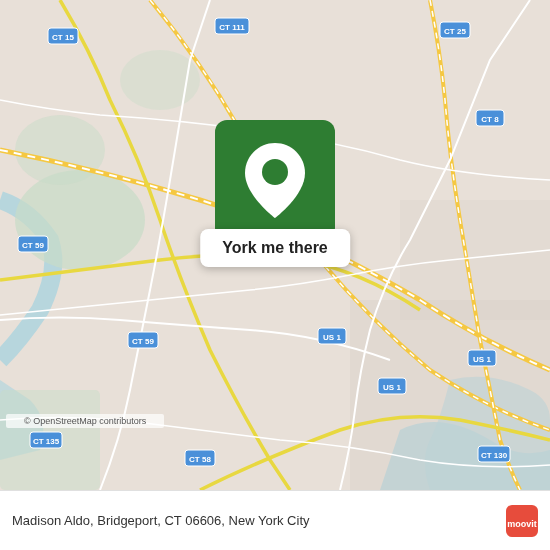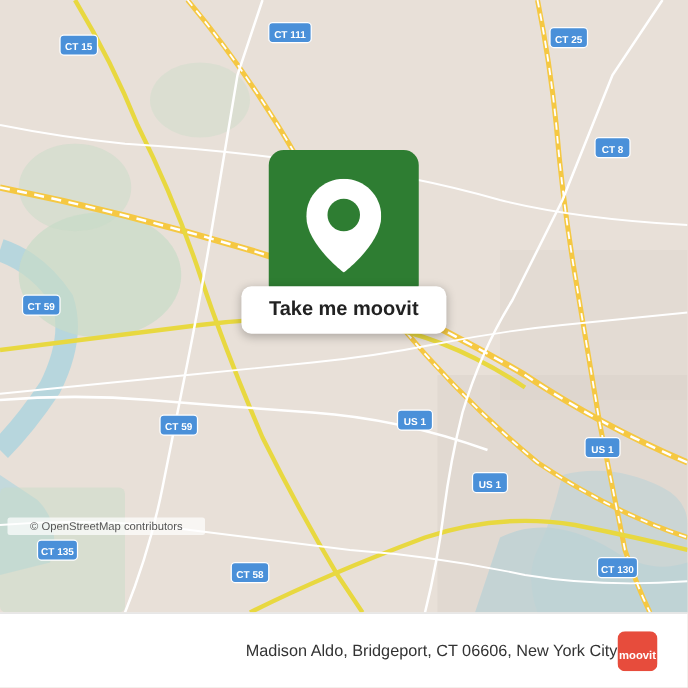--- a/index.html
+++ b/index.html
@@ -29,22 +29,22 @@
     
     .info-bar {
       position: absolute;
       bottom: 0;
       left: 0;
       width: 550px;
       height: 60px;
       background: #fff;
       display: flex;
       align-items: center;
-      justify-content: flex-end;
-      padding: 0 24px;
+      justify-content: space-between;
+      padding: 0 12px;
       border-top: 1px solid #e0e0e0;
     }
 
     .info-text {
       font-size: 13px;
       color: #333;
     }
 
     .moovit-logo {
       display: flex;
@@ -193,21 +193,21 @@
   <div class="pin-overlay">
     <div class="pin-bg">
 
       <svg width="60" height="75" viewBox="0 0 60 75" xmlns="http://www.w3.org/2000/svg">
         <path d="M30 0 C13.4 0 0 13.4 0 30 C0 52.5 30 75 30 75 C30 75 60 52.5 60 30 C60 13.4 46.6 0 30 0Z" fill="white"></path>
         <circle cx="30" cy="29" r="13" fill="#2e7d32"></circle>
       </svg>
     </div>
   </div>
 
-  <button class="take-me-there-btn">Take me moovit</button>
+  <button class="take-me-there-btn">York me there</button>
 
   <div class="osm-attr">© OpenStreetMap contributors</div>
 </div>
 
 <div class="info-bar">
   <div class="info-text">
     <span>Madison Aldo, Bridgeport, CT 06606,</span>
     <span>New York City</span>
   </div>
   <div class="moovit-logo">

